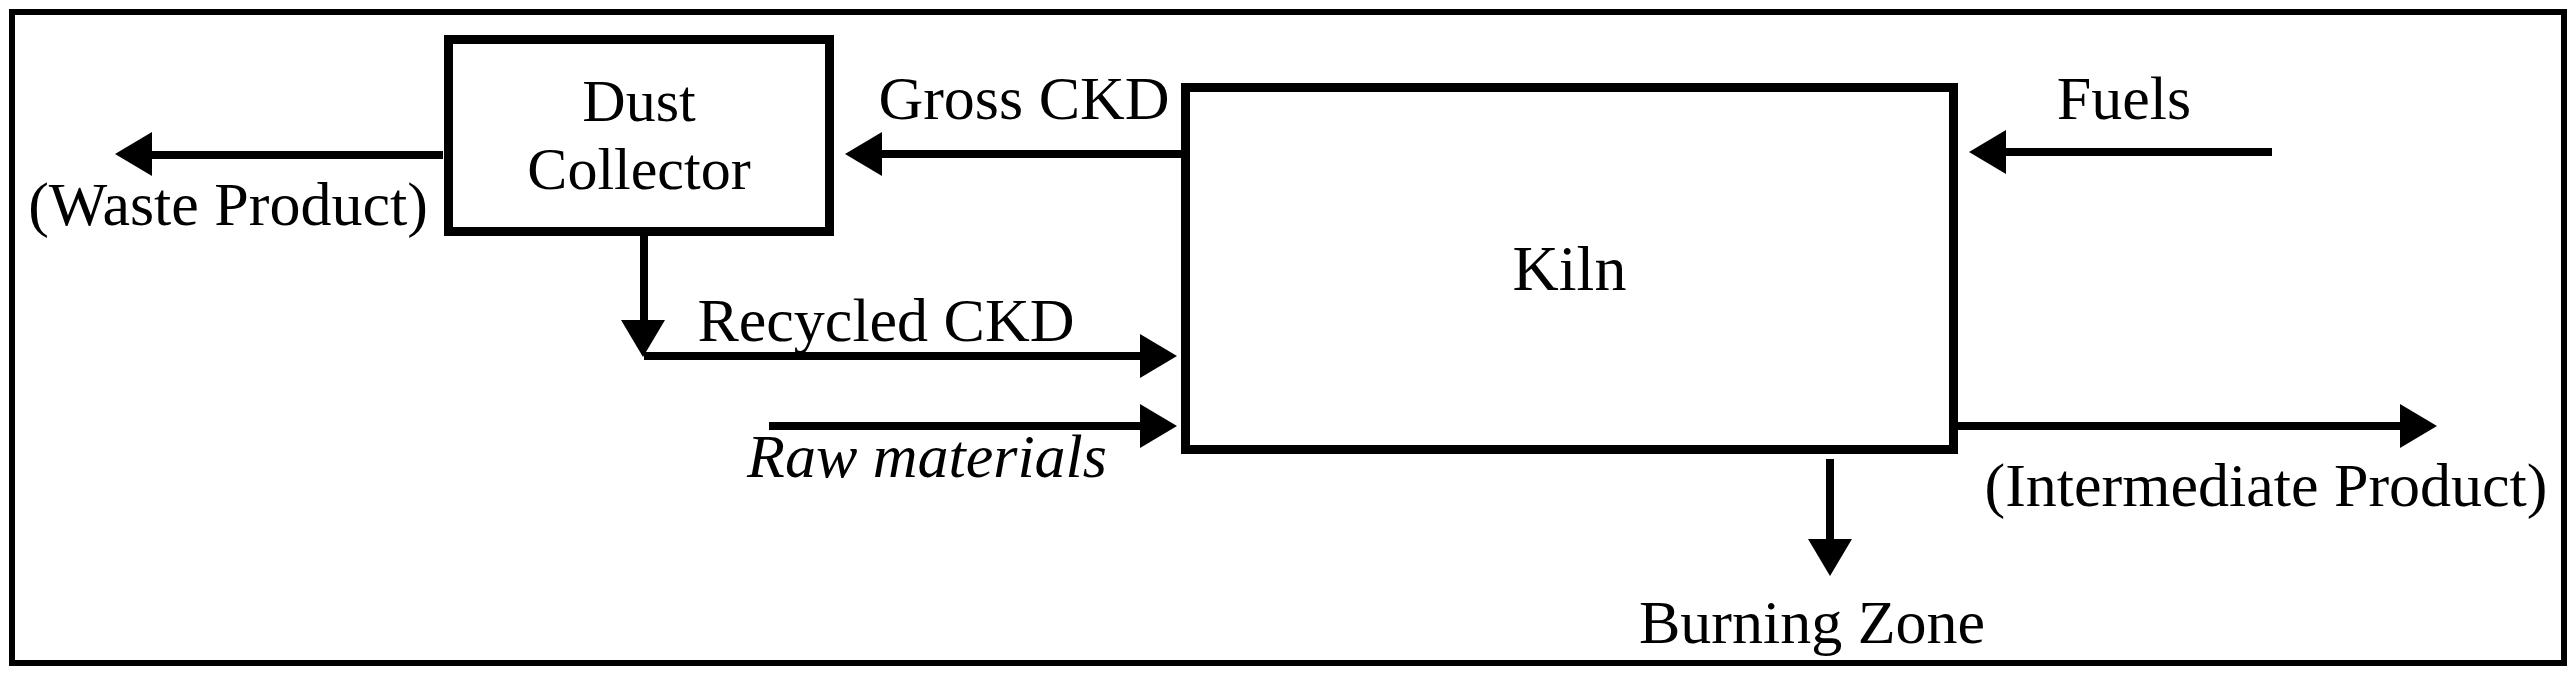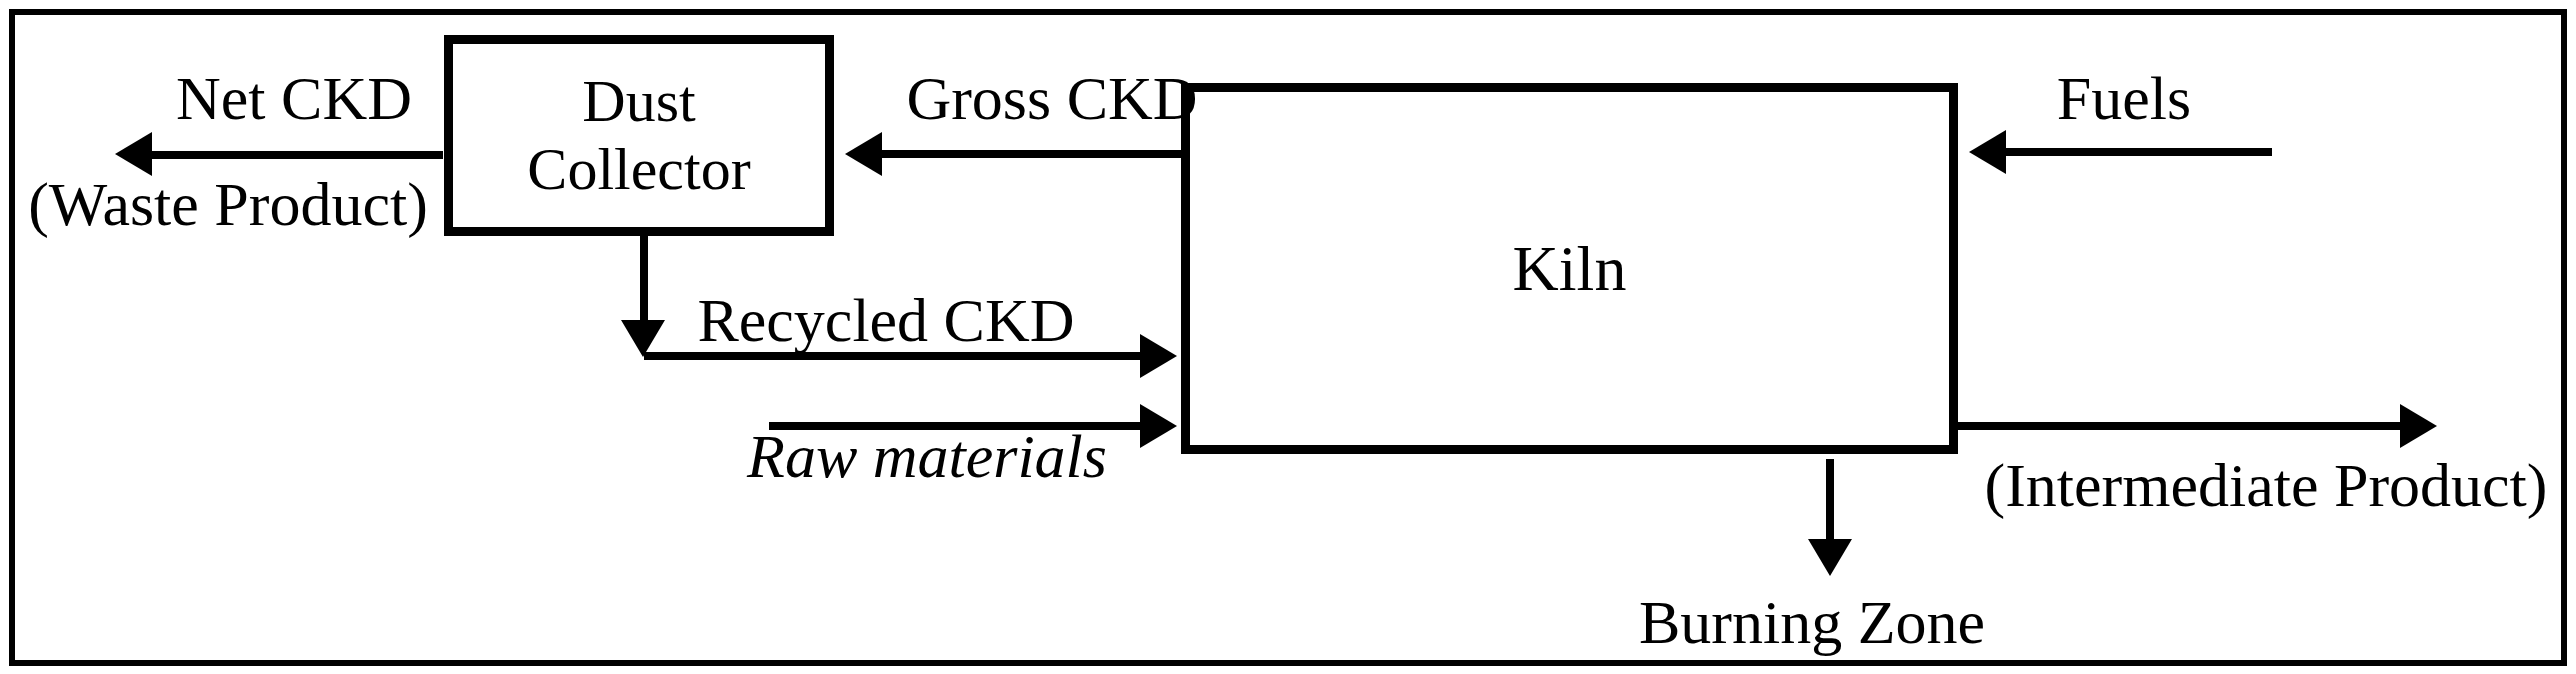--- a/index.html
+++ b/index.html
@@ -99,26 +99,25 @@
     <div>Dust</div>
     <div>Collector</div>
   </div>
 
   <div class="box box-kiln">
     <div>Kiln</div>
   </div>
 
   <div class="hline" style="left:149px; top:151px; width:294px;"></div>
   <div class="head left" style="left:115px; top:132px;"></div>
-  <div class="lbl" style="left:294px; top:98px;">Net CKD</div>
   <div class="lbl" style="left:228px; top:204px;">(Waste Product)</div>
 
   <div class="hline" style="left:881px; top:150px; width:300px;"></div>
   <div class="head left" style="left:845px; top:132px;"></div>
-  <div class="lbl" style="left:1024px; top:98px;margin-left:28px;">Gross CKD</div>
+  <div class="lbl" style="left:1024px; top:98px;">Gross CKD</div>
 
   <div class="vline" style="left:640px; top:233px; height:102px;"></div>
   <div class="head down" style="left:621px; top:320px;"></div>
   <div class="hline" style="left:644px; top:352px; width:498px;"></div>
   <div class="head right" style="left:1140px; top:334px;"></div>
   <div class="lbl" style="left:886px; top:320px;">Recycled CKD</div>
 
   <div class="hline" style="left:769px; top:422px; width:373px;"></div>
   <div class="head right" style="left:1140px; top:404px;"></div>
   <div class="lbl" style="left:927px; top:456px;font-style:italic;">Raw materials</div>

